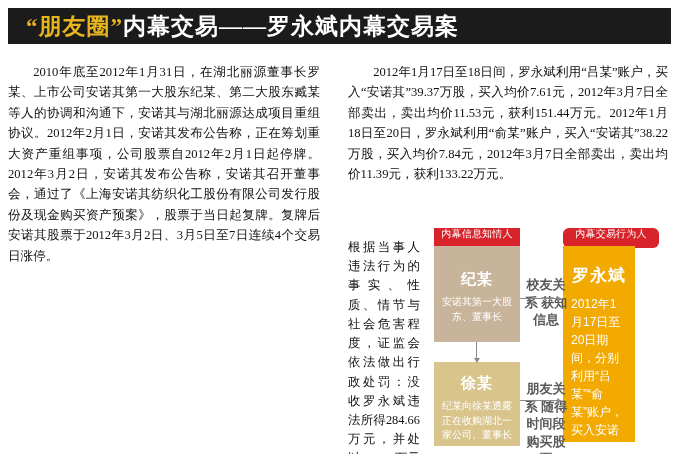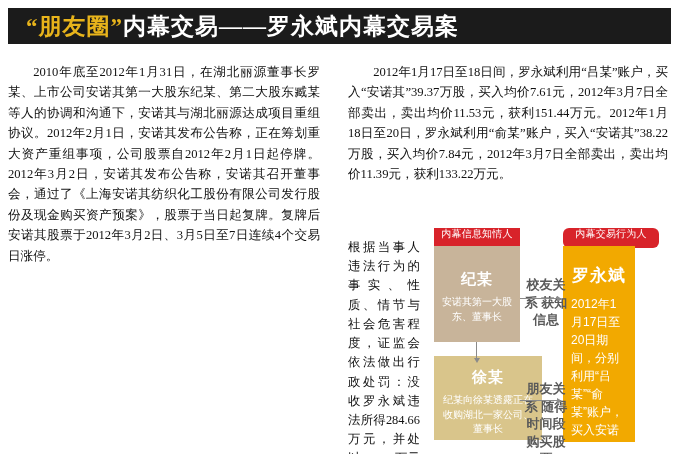--- a/index.html
+++ b/index.html
@@ -117,22 +117,22 @@
   .box-ji {
     left: 86px;
     top: 18px;
     width: 86px;
     height: 96px;
     background: #c8b49a;
     padding-top: 24px;
   }
   .box-xu {
     left: 86px;
-    top: 128px;
-    width: 108px;
+    top: 134px;
+    width: 86px;
     height: 84px;
     background: #d9c58b;
     padding-top: 12px;
   }
   .box-luo {
     left: 215px;
     top: 18px;
     width: 72px;
     height: 196px;
     background: #f2a900;

